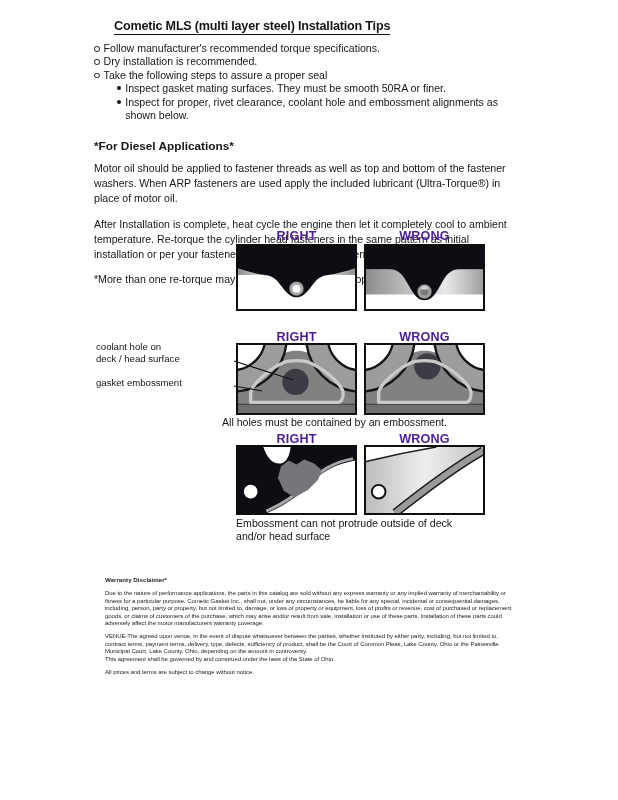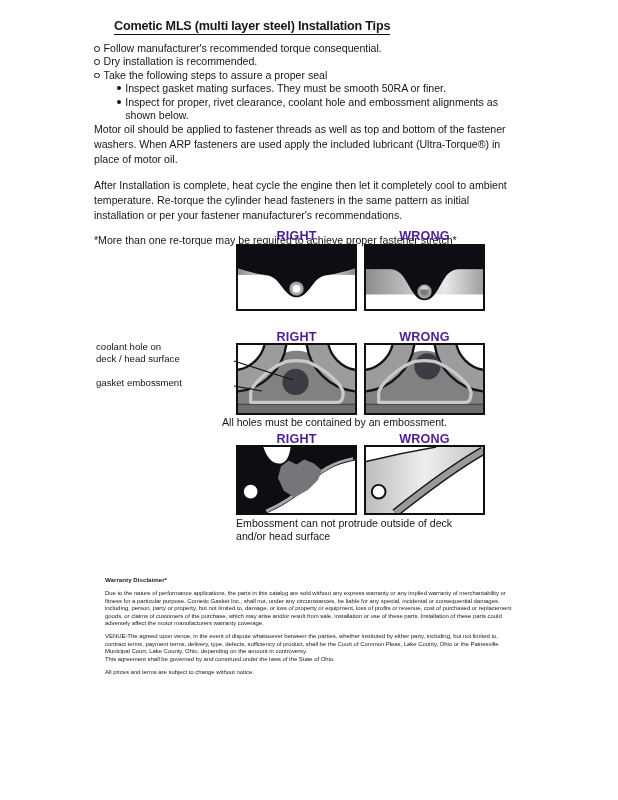--- a/index.html
+++ b/index.html
@@ -59,39 +59,40 @@
 </head>
 <body>
 
 <div id="page">
 
   <div class="textcol">
     <div class="title">Cometic MLS (multi layer steel) Installation Tips</div>
 
     <div class="brow">
       <span class="ring"></span>
-      <span>Follow manufacturer's recommended torque consequential.</span>
+      <span>Follow manufacturer's recommended torque specifications.</span>
     </div>
     <div class="brow">
       <span class="ring"></span>
       <span>Dry installation is recommended.</span>
     </div>
     <div class="brow">
       <span class="ring"></span>
       <span>Take the following steps to assure a proper seal</span>
     </div>
     <div class="brow srow">
       <span class="dot"></span>
       <span>Inspect gasket mating surfaces.  They must be smooth 50RA or finer.</span>
     </div>
     <div class="brow srow">
       <span class="dot"></span>
       <span>Inspect for proper, rivet clearance, coolant hole and embossment alignments as shown below.</span>
     </div>
 
+    <div class="diesel-h">*For Diesel Applications*</div>
     <div class="para">Motor oil should be applied to fastener threads as well as top and bottom of the fastener washers. When ARP fasteners are used apply the included lubricant (Ultra-Torque®) in place of motor oil.</div>
     <div class="para">After Installation is complete, heat cycle the engine then let it completely cool to ambient temperature. Re-torque the cylinder head fasteners in the same pattern as initial installation or per your fastener manufacturer's recommendations.</div>
     <div class="note">*More than one re-torque may be required to achieve proper fastener stretch*</div>
   </div>
 
   <div class="dlabel" style="left:236px;top:229px;">RIGHT</div>
   <div class="dlabel" style="left:364px;top:229px;">WRONG</div>
 
   <div class="dbox" style="left:236px;top:244px;width:121px;height:67px;">
     <svg viewBox="0 0 120 65" preserveAspectRatio="none">

